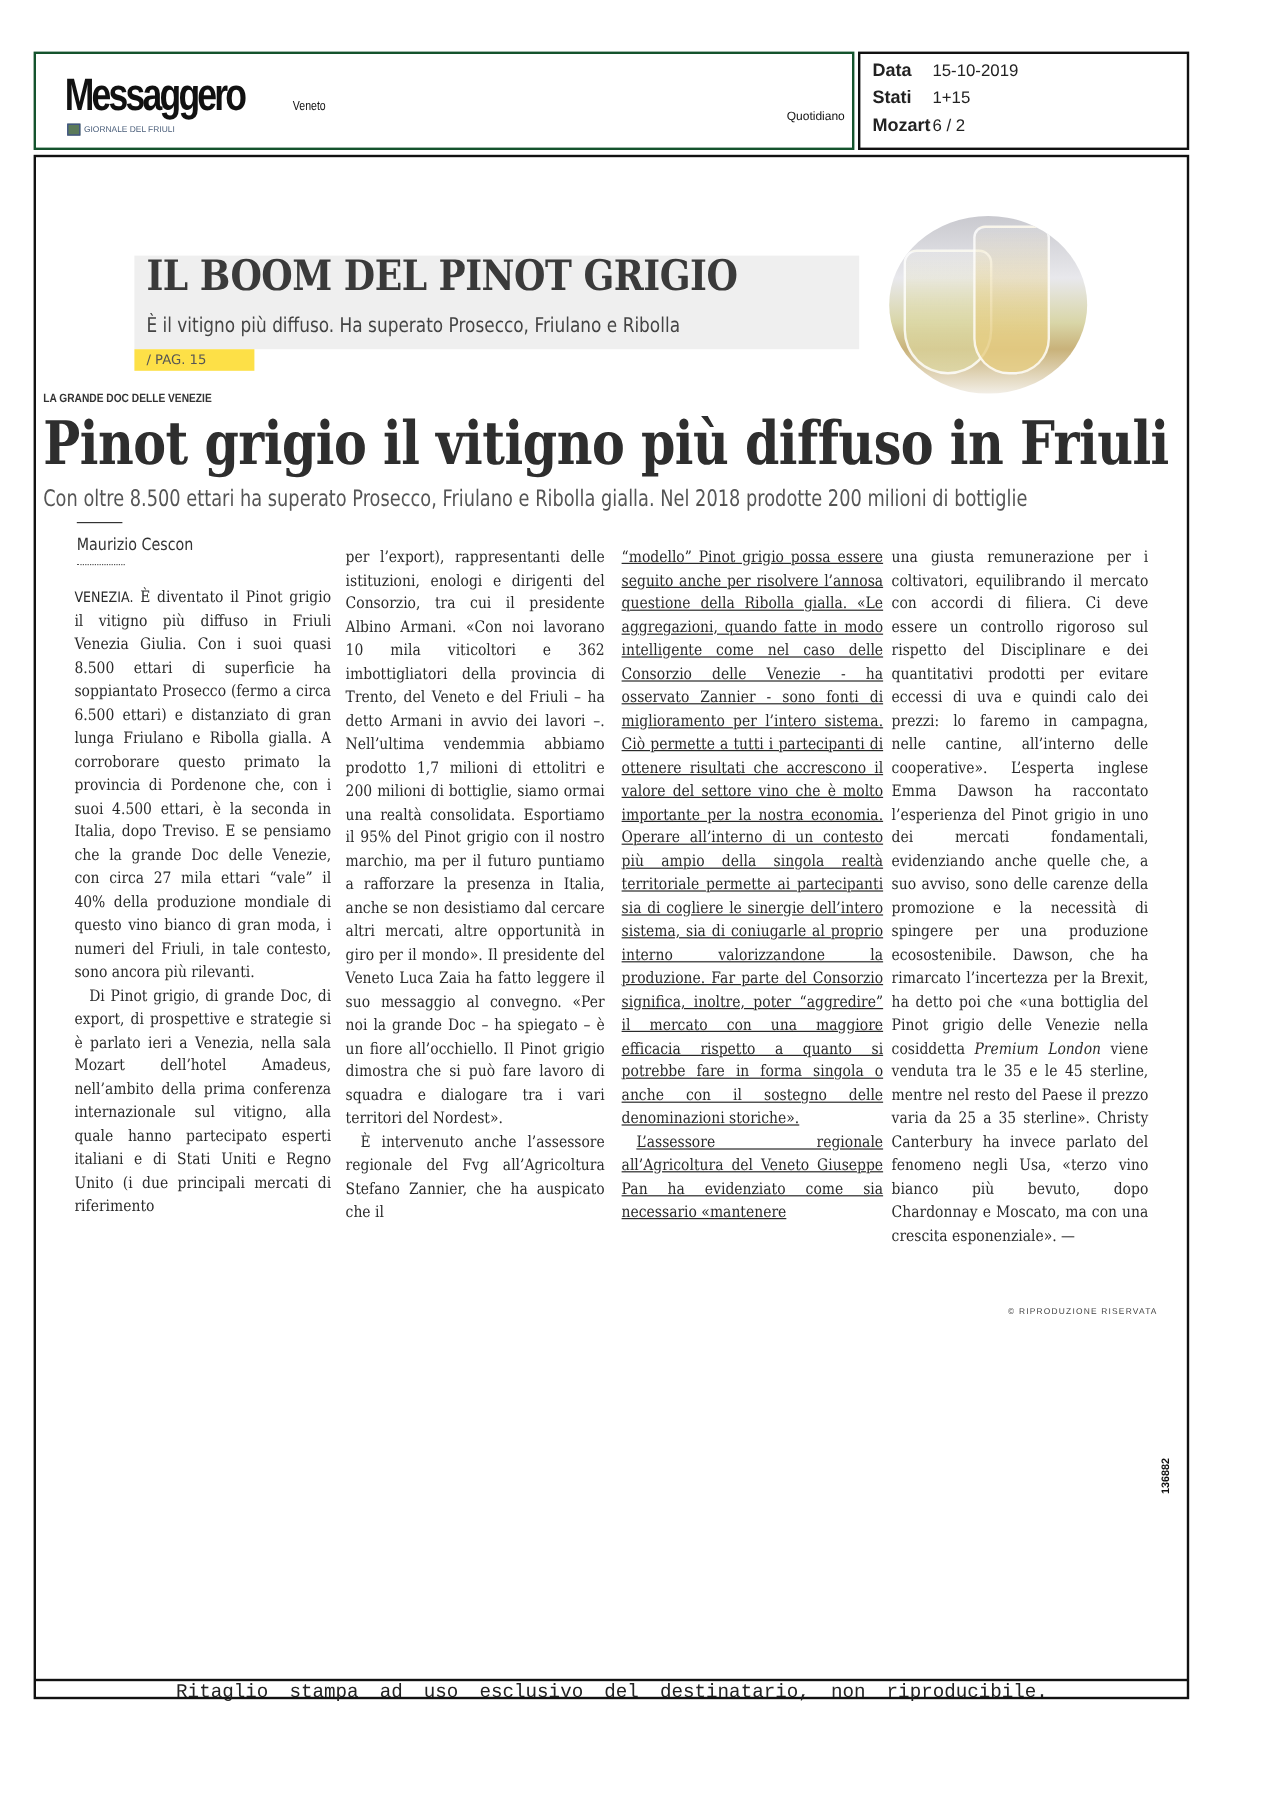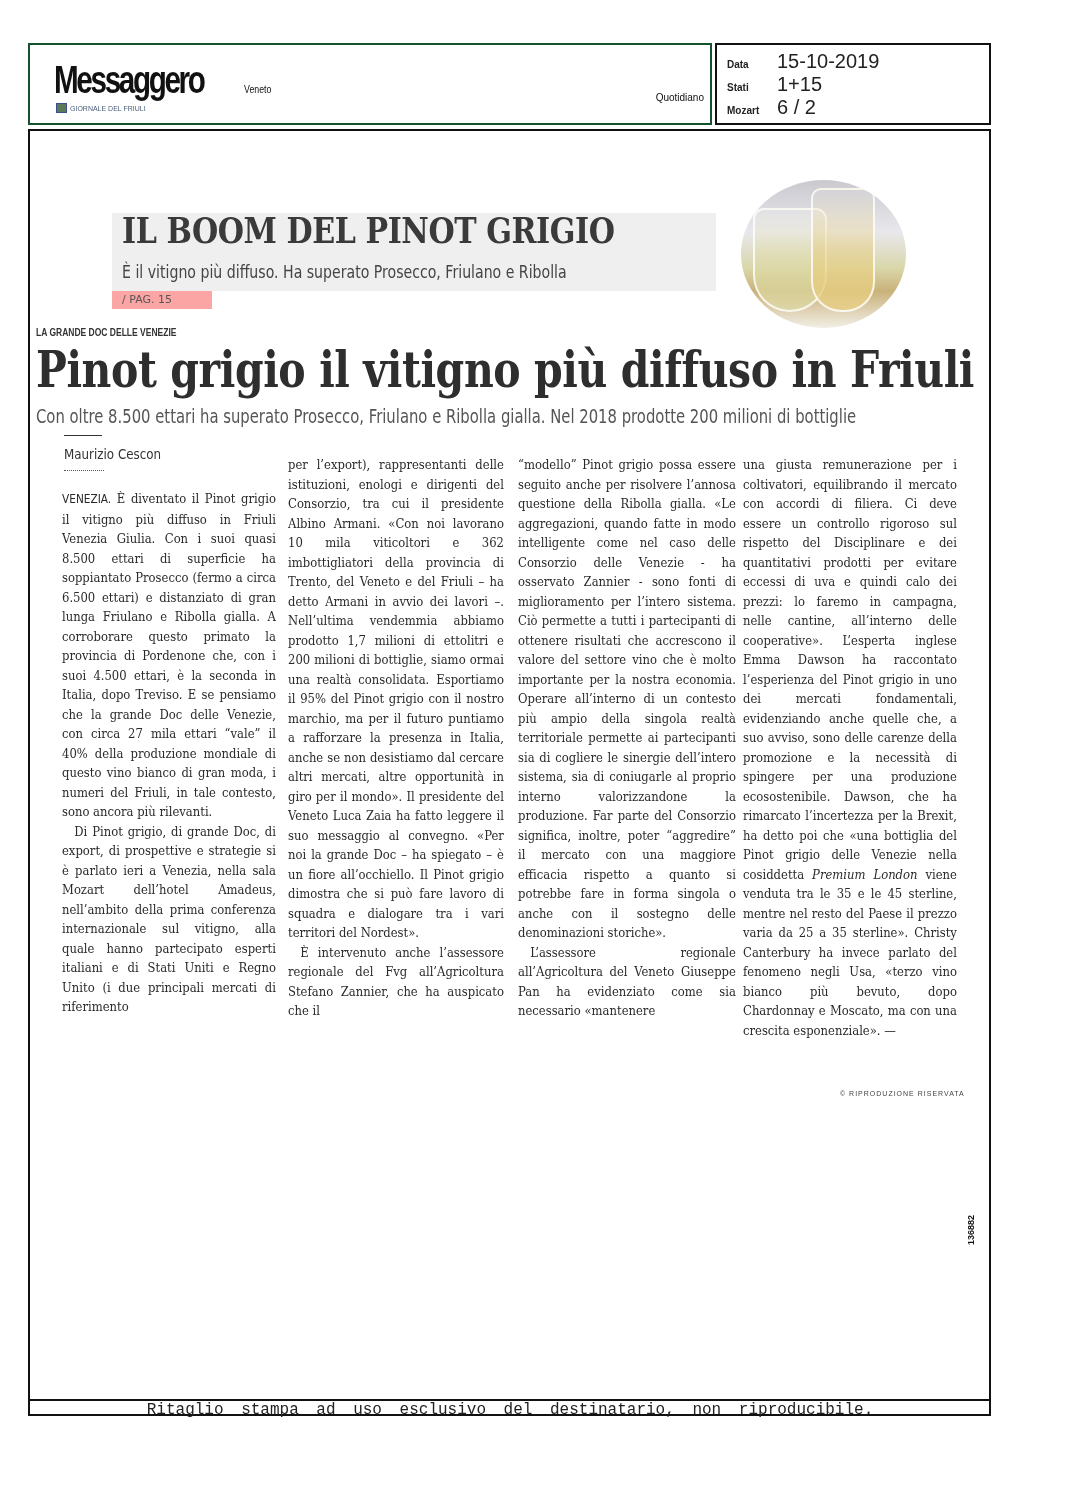--- a/index.html
+++ b/index.html
@@ -5,44 +5,44 @@
   html,body{margin:0;padding:0;background:#fff;}
   body{width:1065px;height:1494px;position:relative;overflow:hidden;font-family:"DejaVu Serif",serif;color:#222;}
   .hdr-left{position:absolute;left:28px;top:43px;width:684px;height:82px;border:2px solid #14532d;box-sizing:border-box;}
   .hdr-right{position:absolute;left:715px;top:43px;width:276px;height:82px;border:2px solid #111;box-sizing:border-box;}
   .logo{position:absolute;left:24px;top:14px;font-family:"Liberation Sans",sans-serif;font-weight:bold;font-size:38px;letter-spacing:-3px;color:#111;transform:scaleX(0.78);transform-origin:left top;}
   .logo-sub{position:absolute;left:214px;top:38px;font-family:"Liberation Sans",sans-serif;font-size:11px;color:#111;transform:scaleX(0.8);transform-origin:left top;}
   .logo-tag{position:absolute;left:26px;top:58px;font-family:"Liberation Sans",sans-serif;font-size:7px;color:#4a5e7a;display:flex;align-items:center;gap:3px;}
   .logo-tag .crest{width:9px;height:8px;background:#5b7a5a;border:1px solid #3d4f8a;display:inline-block;}
   .quotid{position:absolute;right:6px;top:7px;font-family:"Liberation Sans",sans-serif;font-size:10px;color:#111;margin-top:40px;}
   .meta-row{position:absolute;left:10px;display:flex;align-items:baseline;font-family:"Liberation Sans",sans-serif;}
-  .meta-row .k{width:50px;font-size:10px;font-weight:bold;}
-  .meta-row .v{font-size:20px;}
+  .meta-row .k{width:50px;font-size:15px;font-weight:bold;}
+  .meta-row .v{font-size:14px;}
   .frame{position:absolute;left:28px;top:129px;width:963px;height:1287px;border:2px solid #111;box-sizing:border-box;}
   .footer{position:absolute;left:30px;top:1399px;width:960px;height:18px;border-top:2px solid #111;font-family:"Liberation Mono",monospace;font-size:16px;text-align:center;line-height:18px;word-spacing:8px;}
   .kicker-box{position:absolute;left:112px;top:213px;width:604px;height:78px;background:#efefef;}
   .kicker-title{position:absolute;left:122px;top:210px;font-family:"DejaVu Serif",serif;font-size:35px;font-weight:bold;color:#3a3a3a;transform:scaleX(0.86);transform-origin:left top;letter-spacing:-0.5px;white-space:nowrap;}
   .kicker-sub{position:absolute;left:122px;top:262px;font-family:"DejaVu Sans",sans-serif;font-size:17px;color:#444;transform:scaleX(0.83);transform-origin:left top;white-space:nowrap;}
-  .kicker-page{position:absolute;left:112px;top:291px;width:100px;height:18px;background:#fca5a5;font-family:"DejaVu Sans",sans-serif;font-size:11px;color:#555;padding-left:10px;box-sizing:border-box;line-height:18px;}
+  .kicker-page{position:absolute;left:112px;top:291px;width:100px;height:18px;background:#fde047;font-family:"DejaVu Sans",sans-serif;font-size:11px;color:#555;padding-left:10px;box-sizing:border-box;line-height:18px;}
   .photo{position:absolute;left:741px;top:180px;width:165px;height:148px;border-radius:50%;overflow:hidden;background:linear-gradient(180deg,#c9c9cf 0%,#e8e8ec 35%,#d9d6a8 60%,#c9b27a 75%,#f2eee6 100%);}
   .photo .g1{position:absolute;left:12px;top:28px;width:70px;height:100px;border:2px solid rgba(255,255,255,0.8);border-radius:12px 12px 40px 40px;background:linear-gradient(180deg,rgba(255,255,255,0.2) 0%,rgba(220,215,160,0.7) 70%);}
   .photo .g2{position:absolute;left:70px;top:8px;width:60px;height:120px;border:2px solid rgba(255,255,255,0.8);border-radius:10px 10px 30px 30px;background:linear-gradient(180deg,rgba(255,255,255,0.1) 0%,rgba(230,205,130,0.8) 75%);}
   .section-label{position:absolute;left:36px;top:327px;font-family:"Liberation Sans",sans-serif;font-size:10px;font-weight:bold;color:#333;transform:scaleX(0.85);transform-origin:left top;}
   .headline{position:absolute;left:36px;top:340px;font-family:"DejaVu Serif",serif;font-weight:bold;font-size:50px;color:#2e2e2e;transform:scaleX(0.82);transform-origin:left top;white-space:nowrap;letter-spacing:-0.5px;}
   .subhead{position:absolute;left:36px;top:405px;font-family:"DejaVu Sans",sans-serif;font-size:19px;color:#555;transform:scaleX(0.78);transform-origin:left top;white-space:nowrap;}
   .byline-rule{position:absolute;left:64px;top:435px;width:38px;height:1px;background:#333;}
   .byline{position:absolute;left:64px;top:446px;font-family:"DejaVu Sans",sans-serif;font-size:14px;color:#333;transform:scaleX(0.85);transform-origin:left top;}
   .byline-dots{position:absolute;left:64px;top:470px;width:40px;border-top:1px dotted #555;}
   .col{position:absolute;font-family:"DejaVu Serif",serif;font-size:13.2px;line-height:19.5px;color:#2a2a2a;text-align:justify;}
   .col p{margin:0;text-indent:0;}
   .col p.ind{text-indent:14px;}
   .col .inner{transform:scaleX(0.88);transform-origin:left top;width:113.6%;}
   .c1{left:62px;top:489px;width:214px;}
   .c2{left:288px;top:455px;width:216px;}
-  .c3{left:518px;top:455px;width:218px;}
+  .c3{left:518px;top:455px;width:218px;text-decoration:underline;}
   .c4{left:743px;top:455px;width:214px;}
   .dropcap{font-variant:small-caps;font-family:"DejaVu Sans",sans-serif;font-size:12px;}
   .credit{position:absolute;left:840px;top:1090px;font-family:"Liberation Sans",sans-serif;font-size:7px;color:#444;letter-spacing:1px;}
   .sideid{position:absolute;left:966px;top:1245px;font-family:"Liberation Sans",sans-serif;font-size:9px;font-weight:bold;transform:rotate(-90deg);transform-origin:left top;color:#111;}
 </style>
 </head>
 <body>
 
 <div class="hdr-left">
   <div class="logo">Messaggero</div>

